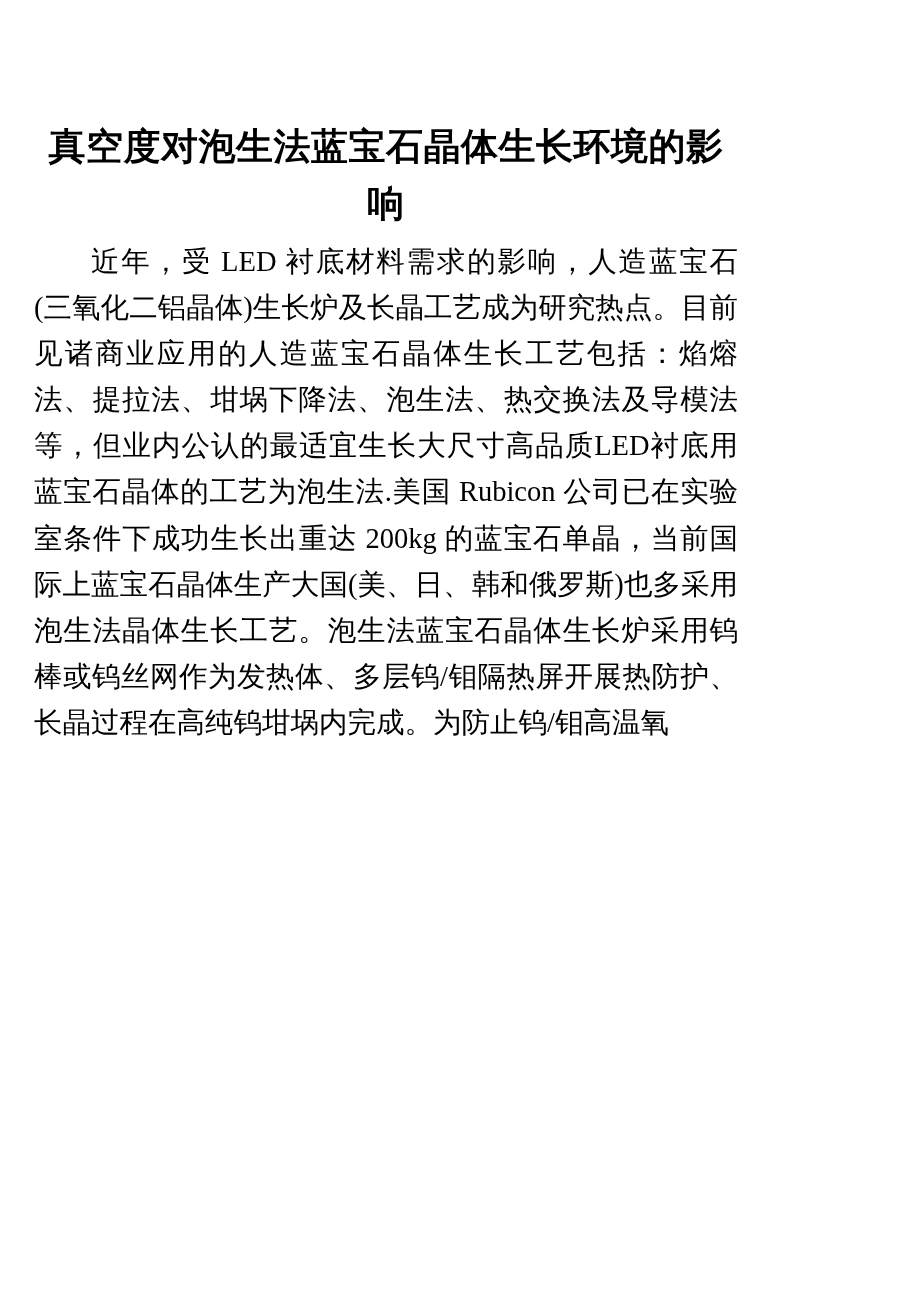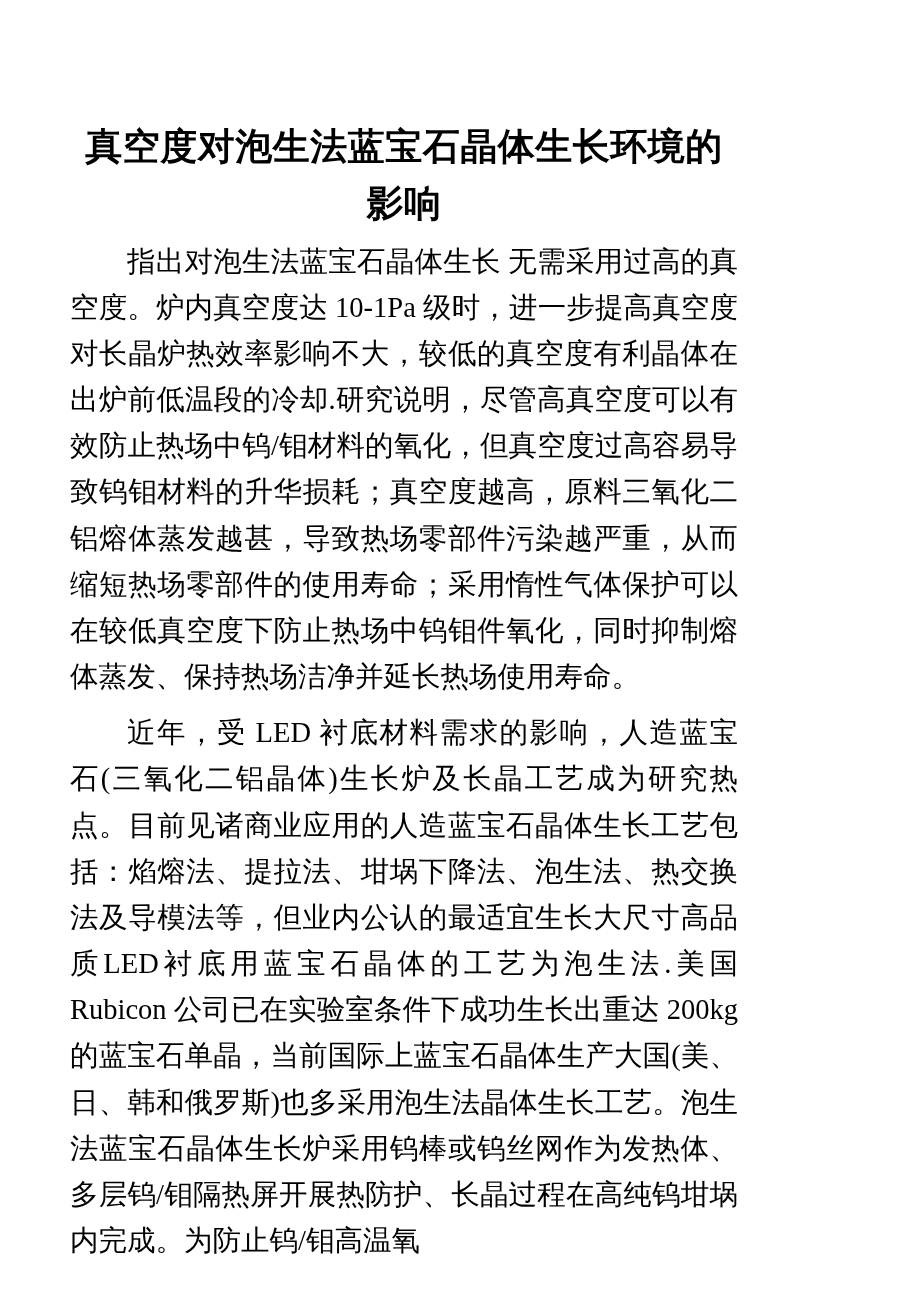--- a/index.html
+++ b/index.html
@@ -12,21 +12,21 @@
     height: 1302px;
     font-family: "Liberation Serif", serif;
     color: #000000;
     overflow: hidden;
   }
   .page {
     position: relative;
     width: 800px;
     height: 1302px;
     box-sizing: border-box;
-    padding: 118px 62px 0 70px;
+    padding: 118px 62px 0 34px;
     background: #ffffff;
   }
   .doc-title {
     font-family: "Liberation Sans", sans-serif;
     font-weight: bold;
     font-size: 37px;
     line-height: 1.55;
     text-align: center;
     margin: 0 0 6px 0;
     letter-spacing: 0.5px;
@@ -45,16 +45,15 @@
   .indent {
     text-indent: 2em;
   }
 </style>
 </head>
 <body>
 
 <div class="page">
   <h1 class="doc-title">真空度对泡生法蓝宝石晶体生长环境的影响</h1>
 
-  <p class="body-text indent">指出对泡生法蓝宝石晶体生长 无需采用过高的真空度。炉内真空度达 10-1Pa 级时，进一步提高真空度对长晶炉热效率影响不大，较低的真空度有利晶体在出炉前低温段的冷却.研究说明，尽管高真空度可以有效防止热场中钨/钼材料的氧化，但真空度过高容易导致钨钼材料的升华损耗；真空度越高，原料三氧化二铝熔体蒸发越甚，导致热场零部件污染越严重，从而缩短热场零部件的使用寿命；采用惰性气体保护可以在较低真空度下防止热场中钨钼件氧化，同时抑制熔体蒸发、保持热场洁净并延长热场使用寿命。</p>
 
   <p class="body-text indent">近年，受 LED 衬底材料需求的影响，人造蓝宝石(三氧化二铝晶体)生长炉及长晶工艺成为研究热点。目前见诸商业应用的人造蓝宝石晶体生长工艺包括：焰熔法、提拉法、坩埚下降法、泡生法、热交换法及导模法等，但业内公认的最适宜生长大尺寸高品质LED衬底用蓝宝石晶体的工艺为泡生法.美国 Rubicon 公司已在实验室条件下成功生长出重达 200kg 的蓝宝石单晶，当前国际上蓝宝石晶体生产大国(美、日、韩和俄罗斯)也多采用泡生法晶体生长工艺。泡生法蓝宝石晶体生长炉采用钨棒或钨丝网作为发热体、多层钨/钼隔热屏开展热防护、长晶过程在高纯钨坩埚内完成。为防止钨/钼高温氧</p>
 </div>
 
 </body></html>

